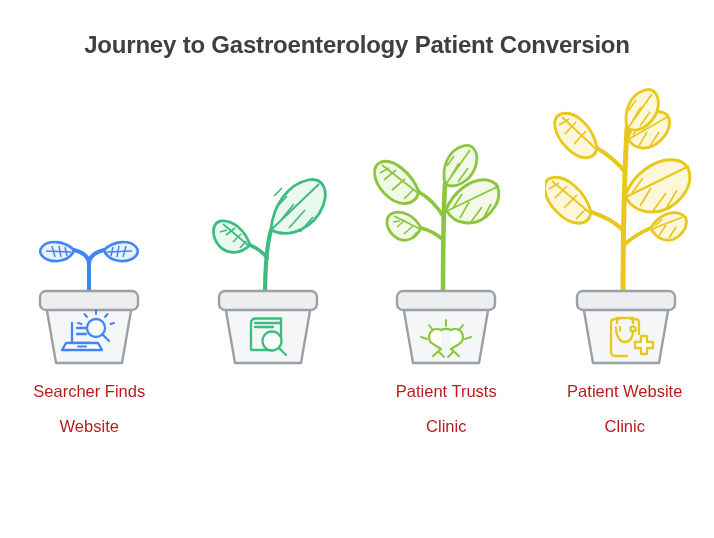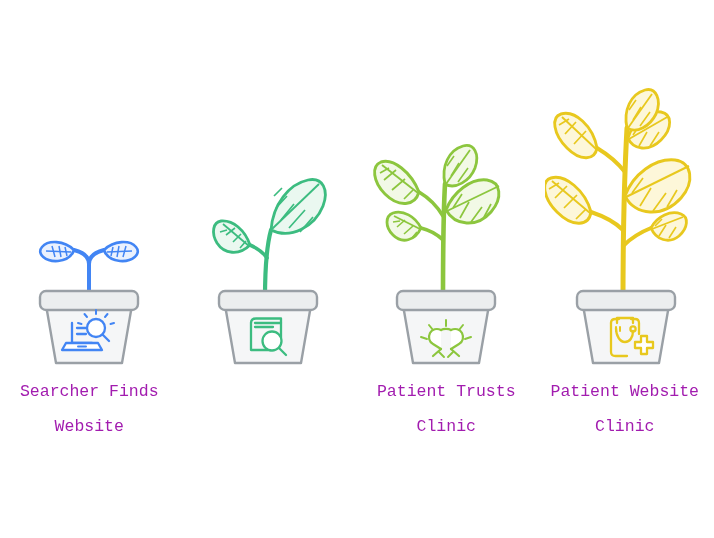--- a/index.html
+++ b/index.html
@@ -61,33 +61,33 @@
   .plantwrap svg {
     display: block;
   }
   .caption {
     position: absolute;
     left: 0;
     bottom: 0;
     width: 178.5px;
     text-align: center;
     font-size: 16.5px;
-    color: #a21caf;
+    color: #b91c1c;
     line-height: 23px;
     height: 60px;
-    font-family: Liberation Mono, monospace;
   }
   .caption .l1 { display: block; }
   .caption .l2 { display: block; margin-top: 12px; }
 </style>
 </head>
 <body>
 
 <div id="infographic">
 
+  <div class="title">Journey to Gastroenterology Patient Conversion</div>
 
   <div class="stages">
 
     <div class="stage">
       <div class="plantwrap">
         <svg width="150" height="286" viewBox="0 0 150 286">
 
           <g>
             <path d="M75 218 L75 182" stroke="#4285f4" stroke-width="4" fill="none" stroke-linecap="round"></path>
             <path d="M75 184 C75 176, 68 172, 60 170" stroke="#4285f4" stroke-width="4" fill="none" stroke-linecap="round"></path>

